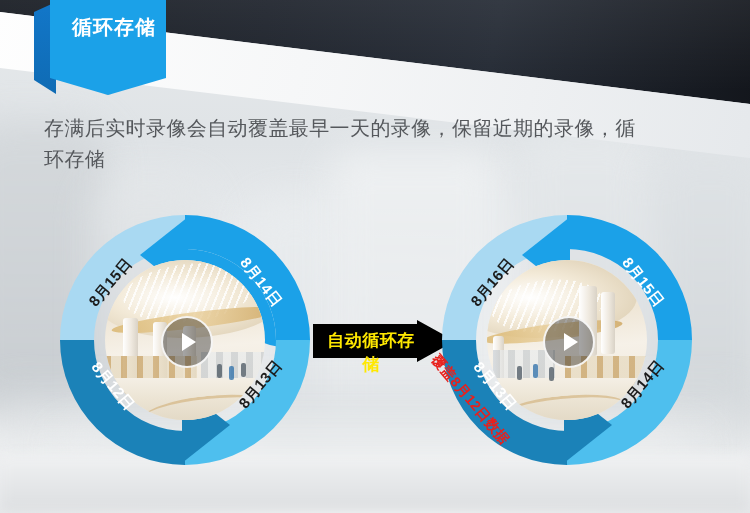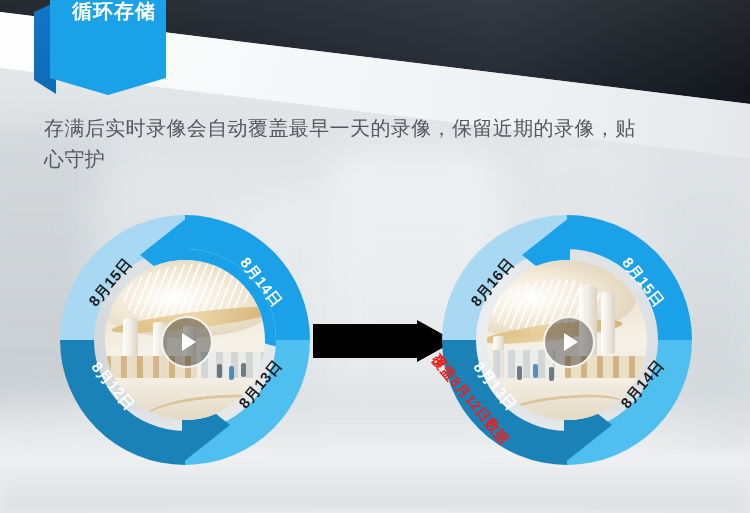--- a/index.html
+++ b/index.html
@@ -43,21 +43,21 @@
   .tag-wrap{position:absolute;left:34px;top:0;width:150px;height:100px;}
   .tag-fold{position:absolute;left:0;top:2px;width:22px;height:92px;
     background:linear-gradient(180deg,#1277c9,#0f6bb4);
     clip-path:polygon(0 10px, 22px 0, 22px 92px, 0 78px);}
   .tag-main{position:absolute;left:16px;top:0;width:116px;height:95px;
     background:#1ba1e8;
     clip-path:polygon(0 0, 116px 0, 116px 78px, 58px 95px, 0 78px);
     box-shadow:0 1px 3px rgba(0,0,0,.18);}
   .tag-main span{display:block;color:#fff;font-weight:bold;font-size:20px;
     letter-spacing:1px;text-align:center;line-height:1.12;}
-  .tag-l1{padding-top:0;margin-left:12px;}
+  .tag-l1{padding-top:16px;margin-left:12px;}
   .tag-l2{}
 
   
   .desc{position:absolute;left:44px;top:113px;width:600px;
     font-size:20px;line-height:1.55;color:#55585c;letter-spacing:.4px;}
 
   
   .cycle{position:absolute;width:250px;height:250px;}
   .cycle-left{left:60px;top:215px;}
   .cycle-right{left:442px;top:215px;}
@@ -134,21 +134,21 @@
   <div class="band-gloss"></div>
   <div class="white-sweep"></div>
 
   <div class="tag-wrap">
     <div class="tag-fold"></div>
     <div class="tag-main">
       <span class="tag-l1">循环存储</span>
     </div>
   </div>
 
-  <div class="desc">存满后实时录像会自动覆盖最早一天的录像，保留近期的录像，贴心守护</div>
+  <div class="desc">存满后实时录像会自动覆盖最早一天的录像，保留近期的录像，循环存储</div>
 
   <div class="cycle cycle-left">
     <svg viewBox="0 0 250 250">
 
       <path fill="#a9d9f2" d="M 125 0 L 125 34 A 91 91 0 0 0 34 125 L 0 125 A 125 125 0 0 1 125 0 Z"></path>
 
       <path fill="#1ba1e8" d="M 250 125 L 216 125 A 91 91 0 0 0 125 34 L 125 16 L 88 43 L 125 70 L 125 52
            A 73 73 0 0 1 198 125 L 198 125 A 52 52 0 0 0 250 125 Z"></path>
       <path fill="#1ba1e8" d="M 125 34 A 91 91 0 0 1 216 125 L 250 125 A 125 125 0 0 0 125 0 L 125 34 Z"></path>
       <path fill="#1ba1e8" d="M 128 2 L 80 40 L 128 78 Z"></path>
@@ -181,20 +181,21 @@
       </div>
 
     <div class="seg-label lbl-dark" style="left:22px;top:58px;transform:rotate(-50deg);">8月15日</div>
     <div class="seg-label lbl-white" style="left:172px;top:58px;transform:rotate(52deg);">8月14日</div>
     <div class="seg-label lbl-dark" style="left:172px;top:160px;transform:rotate(-50deg);">8月13日</div>
     <div class="seg-label lbl-white" style="left:24px;top:162px;transform:rotate(50deg);">8月12日</div>
   </div>
 
   <div class="arrow-banner">
     <div class="body"></div>
+    <div class="txt">自动循环存储</div>
   </div>
 
   <div class="cycle cycle-right">
     <svg viewBox="0 0 250 250">
       <path fill="#a9d9f2" d="M 125 0 L 125 34 A 91 91 0 0 0 34 125 L 0 125 A 125 125 0 0 1 125 0 Z"></path>
       <path fill="#1ba1e8" d="M 125 34 A 91 91 0 0 1 216 125 L 250 125 A 125 125 0 0 0 125 0 L 125 34 Z"></path>
       <path fill="#1ba1e8" d="M 128 2 L 80 40 L 128 78 Z"></path>
       <path fill="#4ebfee" d="M 250 125 A 125 125 0 0 1 125 250 L 125 216 A 91 91 0 0 0 216 125 L 250 125 Z"></path>
       <path fill="#1b82b8" d="M 0 125 A 125 125 0 0 0 125 250 L 125 216 A 91 91 0 0 1 34 125 L 0 125 Z"></path>
       <path fill="#1b82b8" d="M 122 172 L 170 210 L 122 248 Z"></path>

